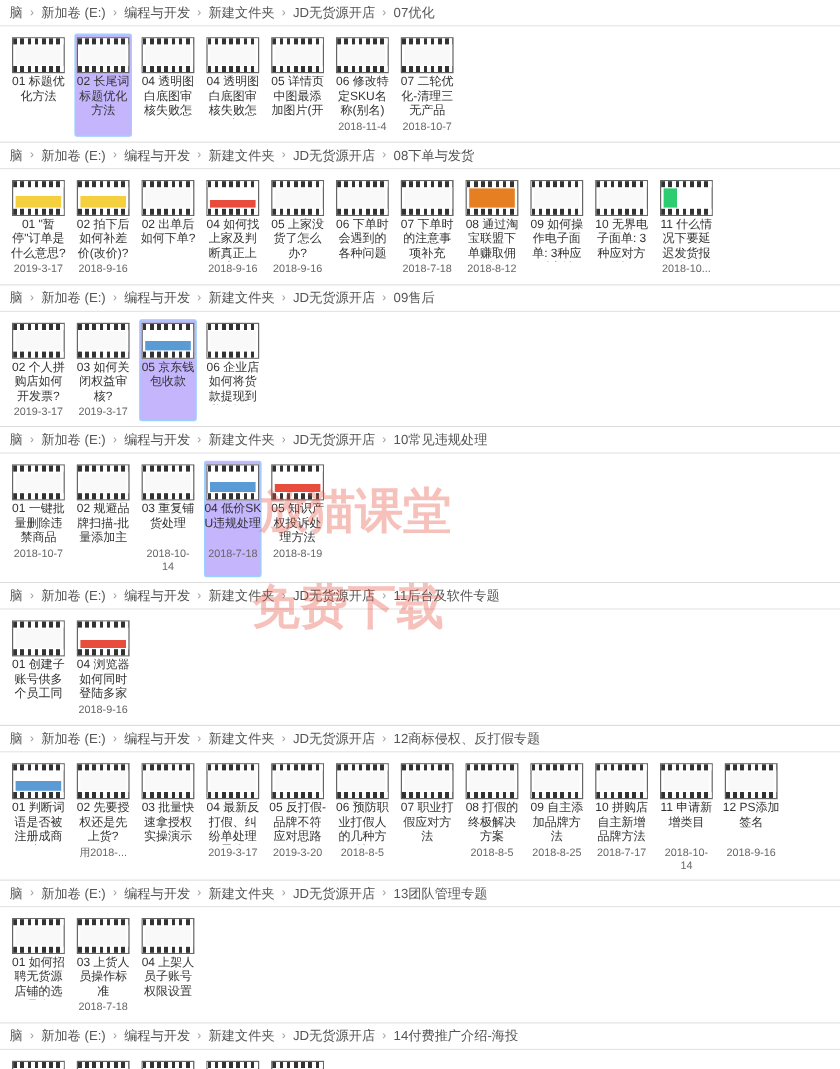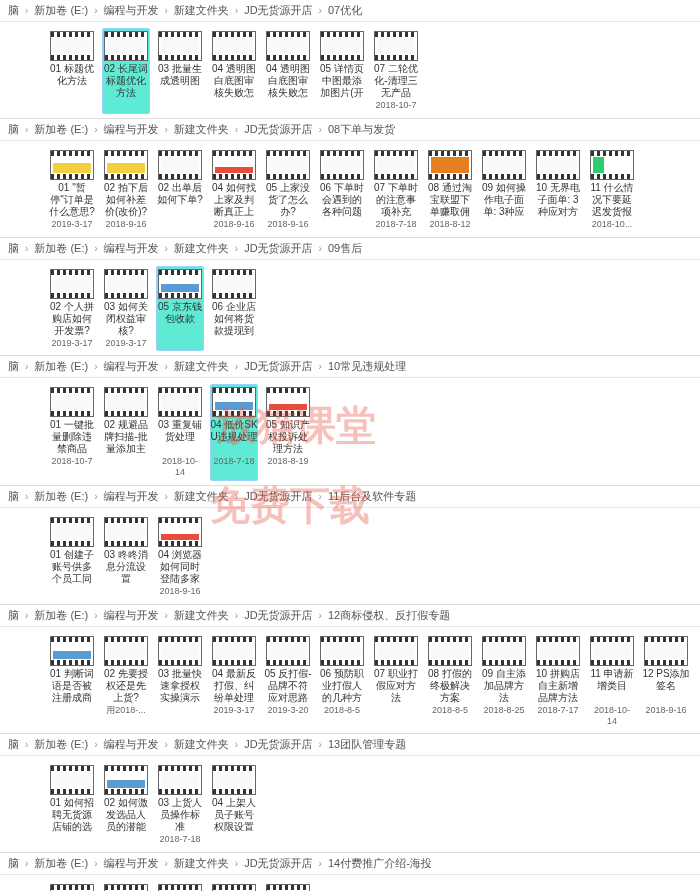--- a/index.html
+++ b/index.html
@@ -1,22 +1,22 @@
 <!DOCTYPE html>
 <html><head>
 <meta charset="utf-8">
 <style>
 * { box-sizing: border-box; margin: 0; padding: 0; }
 body { font-family: "Microsoft YaHei", sans-serif; font-size: 11px; background: #fff; width: 700px; color: #333; position: relative; }
 .breadcrumb { display: flex; align-items: center; gap: 6px; padding: 4px 8px; background: #fff; border-bottom: 1px solid #e5e5e5; color: #555; height: 22px; white-space: nowrap; overflow: hidden; }
 .breadcrumb .sep { color: #999; font-size: 10px; }
 .section { border-bottom: 1px solid #ddd; padding-bottom: 2px; }
-.items { display: flex; flex-wrap: wrap; gap: 4px 6px; padding: 6px 8px 2px; margin-left: 40px; }
+.items { display: flex; flex-wrap: wrap; gap: 4px 6px; padding: 6px 8px 2px; }
 .item { width: 48px; display: flex; flex-direction: column; align-items: center; text-align: center; font-size: 10px; line-height: 1.2; cursor: pointer; padding: 2px; border: 1px solid transparent; border-radius: 2px; }
-.item.selected { background: #5eead4; border-color: #99d1ff; }
+.item.selected { background: #c4b5fd; border-color: #99d1ff; }
 .thumb { width: 44px; height: 30px; border: 1px solid #666; background: #fff; position: relative; margin-bottom: 2px; }
 .thumb::before, .thumb::after { content: ""; position: absolute; left: 0; right: 0; height: 5px; background: repeating-linear-gradient(90deg, #333 0, #333 3px, #fff 3px, #fff 6px); }
 .thumb::before { top: 0; }
 .thumb::after { bottom: 0; }
 .thumb .inner { position: absolute; top: 6px; bottom: 6px; left: 2px; right: 2px; background: #f9f9f9; }
 .thumb .inner.red { background: linear-gradient(#fff 60%, #e74c3c 60%); }
 .thumb .inner.blue { background: linear-gradient(#fff 50%, #5b9bd5 50%); }
 .thumb .inner.yellow { background: linear-gradient(#fff 40%, #f4d03f 40%); }
 .thumb .inner.orange { background: #e67e22; }
 .thumb .inner.green { background: linear-gradient(90deg, #2ecc71 30%, #fff 30%); }
@@ -52,39 +52,40 @@
         <div class="item selected">
           <div class="thumb">
             <div class="inner "></div>
           </div>
           <div class="label">02 长尾词标题优化方法</div>
         </div>
         <div class="item">
           <div class="thumb">
             <div class="inner "></div>
           </div>
-          <div class="label">03 批量生成透明图</div>
-        </div>
-        <div class="item">
-          <div class="thumb">
-            <div class="inner "></div>
-          </div>
           <div class="label">04 透明图白底图审核失败怎么</div>
         </div>
         <div class="item">
           <div class="thumb">
             <div class="inner "></div>
           </div>
           <div class="label">04 透明图白底图审核失败怎么</div>
         </div>
         <div class="item">
           <div class="thumb">
             <div class="inner "></div>
           </div>
           <div class="label">05 详情页中图最添加图片(开团</div>
+        </div>
+        <div class="item">
+          <div class="thumb">
+            <div class="inner "></div>
+          </div>
+          <div class="label">06 修改特定SKU名称(别名)</div>
+          <div class="date">2018-11-4</div>
         </div>
         <div class="item">
           <div class="thumb">
             <div class="inner "></div>
           </div>
           <div class="label">07 二轮优化-清理三无产品</div>
           <div class="date">2018-10-7</div>
         </div>
       </div>
     </div>
@@ -288,26 +289,20 @@
       </div>
       <div class="items">
         <div class="item">
           <div class="thumb">
             <div class="inner "></div>
           </div>
           <div class="label">01 创建子账号供多个员工同时登陆</div>
         </div>
         <div class="item">
           <div class="thumb">
-            <div class="inner "></div>
-          </div>
-          <div class="label">03 咚咚消息分流设置</div>
-        </div>
-        <div class="item">
-          <div class="thumb">
             <div class="inner red"></div>
           </div>
           <div class="label">04 浏览器如何同时登陆多家店铺</div>
           <div class="date">2018-9-16</div>
         </div>
       </div>
     </div>
     <div class="section">
       <div class="breadcrumb">
         <span>脑</span>
@@ -419,26 +414,20 @@
         <span>JD无货源开店</span>
         <span class="sep">›</span>
         <span>13团队管理专题</span>
       </div>
       <div class="items">
         <div class="item">
           <div class="thumb">
             <div class="inner "></div>
           </div>
           <div class="label">01 如何招聘无货源店铺的选品人</div>
-        </div>
-        <div class="item">
-          <div class="thumb">
-            <div class="inner blue"></div>
-          </div>
-          <div class="label">02 如何激发选品人员的潜能</div>
         </div>
         <div class="item">
           <div class="thumb">
             <div class="inner "></div>
           </div>
           <div class="label">03 上货人员操作标准</div>
           <div class="date">2018-7-18</div>
         </div>
         <div class="item">
           <div class="thumb">

